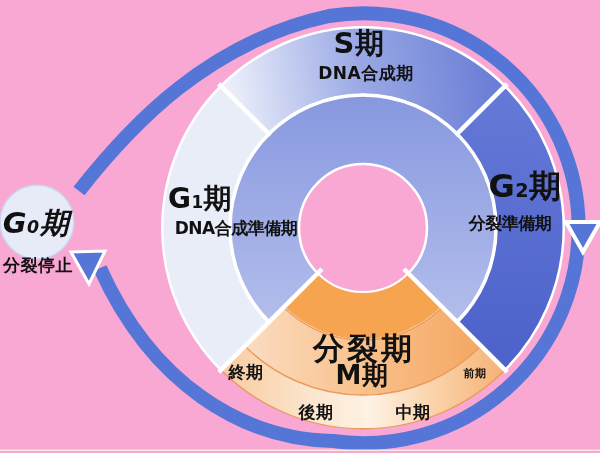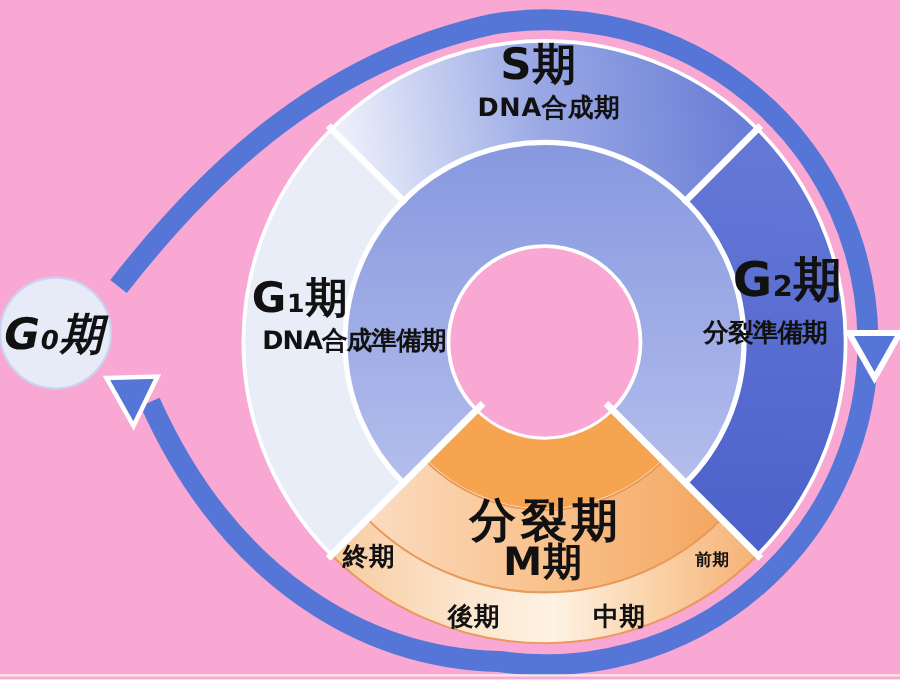--- a/index.html
+++ b/index.html
@@ -90,14 +90,15 @@
   <div class="lbl wide" style="left:364px;top:320px;font-size:31px;margin-top:28px;">分裂期</div>
 
   <div class="lbl" style="left:362px;top:375px;font-size:26px;"><span>M</span><span class="sub"></span><span>期</span></div>
 
   <div class="lbl" style="left:475px;top:373px;font-size:11px;">前期</div>
   <div class="lbl" style="left:413px;top:412px;font-size:17px;">中期</div>
   <div class="lbl" style="left:316px;top:412px;font-size:17px;">後期</div>
   <div class="lbl" style="left:246px;top:372px;font-size:17px;">終期</div>
 
   <div class="lbl" style="left:36px;top:223px;font-size:29px;font-style:italic;"><span>G</span><span class="sub">0</span><span>期</span></div>
+  <div class="lbl" style="left:38px;top:265px;font-size:17px;">分裂停止</div>
 
 </div>
 
 </body></html>

